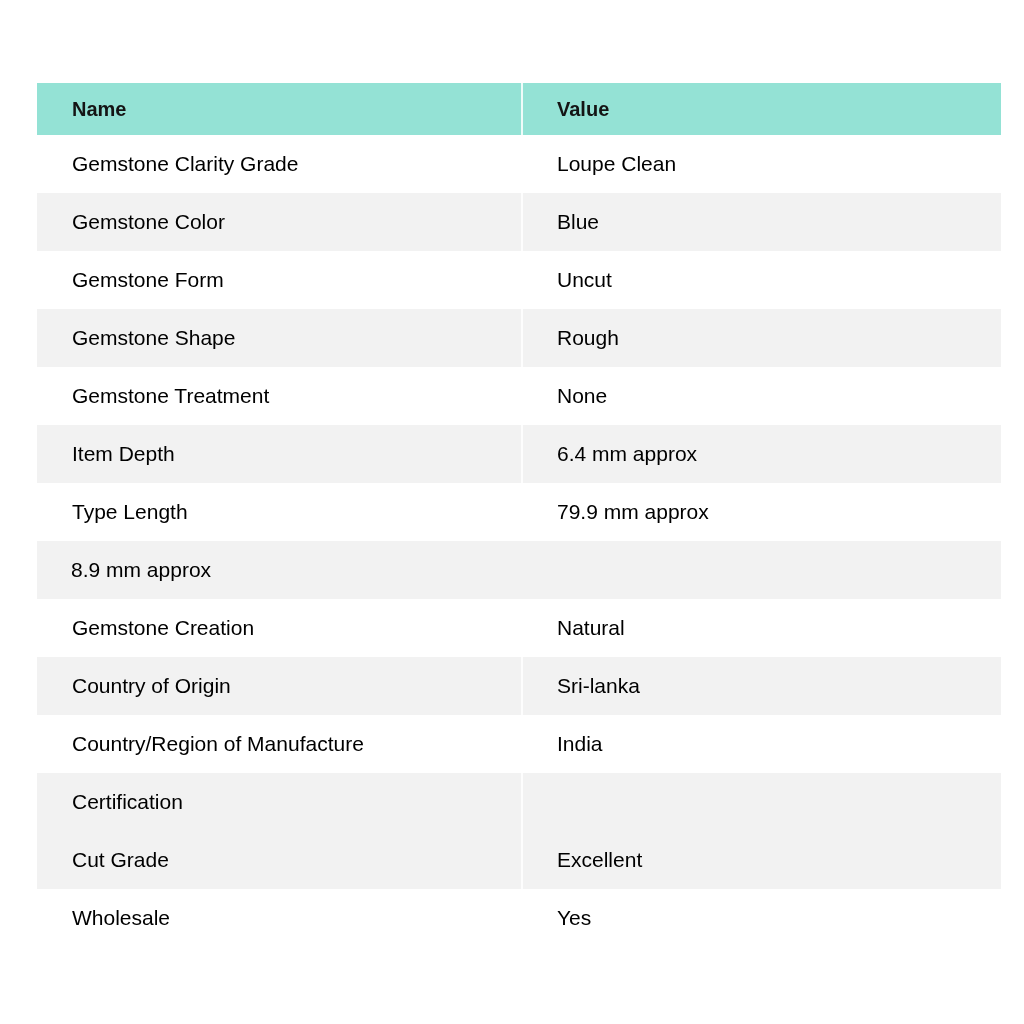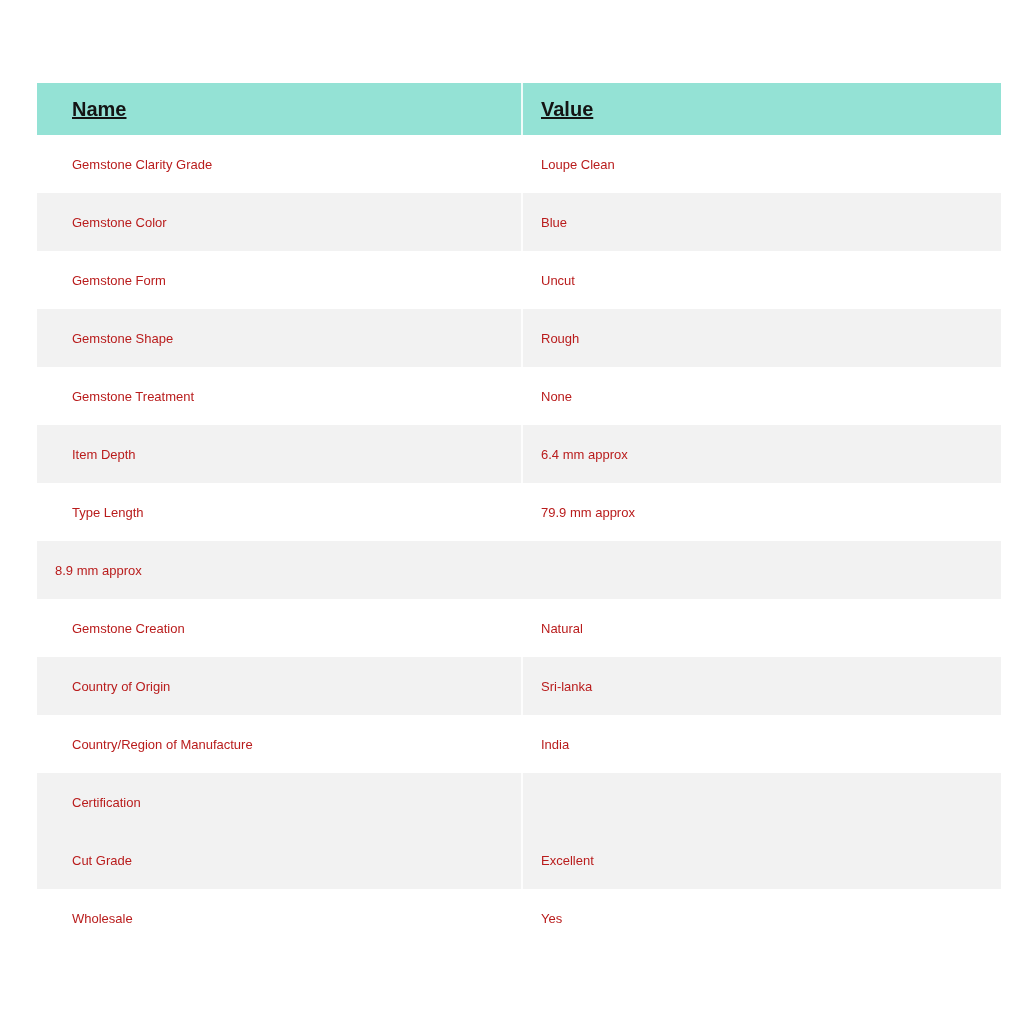--- a/index.html
+++ b/index.html
@@ -37,32 +37,31 @@
     overflow: hidden;
     white-space: nowrap;
   }
   .cell.name {
     width: 486px;
     padding-left: 35px;
     border-right: 2px solid rgba(255,255,255,0.85);
   }
   .cell.value {
     flex: 1;
-    padding-left: 18px;
+    padding-left: 34px;
   }
   .thead .cell {
     font-size: 20px;
     font-weight: 600;
     color: #141414;
-    text-decoration: underline;
   }
   .trow .cell {
-    font-size: 13px;
+    font-size: 21px;
     font-weight: 400;
-    color: #b91c1c;
+    color: #000000;
   }
 </style>
 </head>
 <body>
 
 <div class="spec-table">
   <div class="thead">
     <div class="cell name">Name</div>
     <div class="cell value">Value</div>
   </div>

